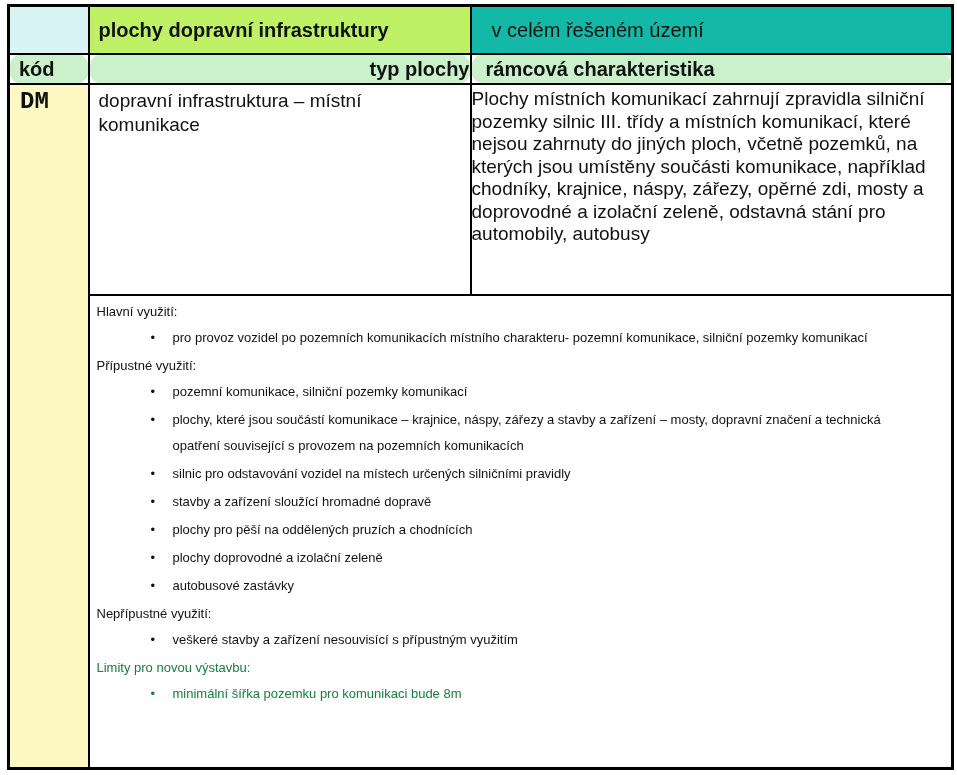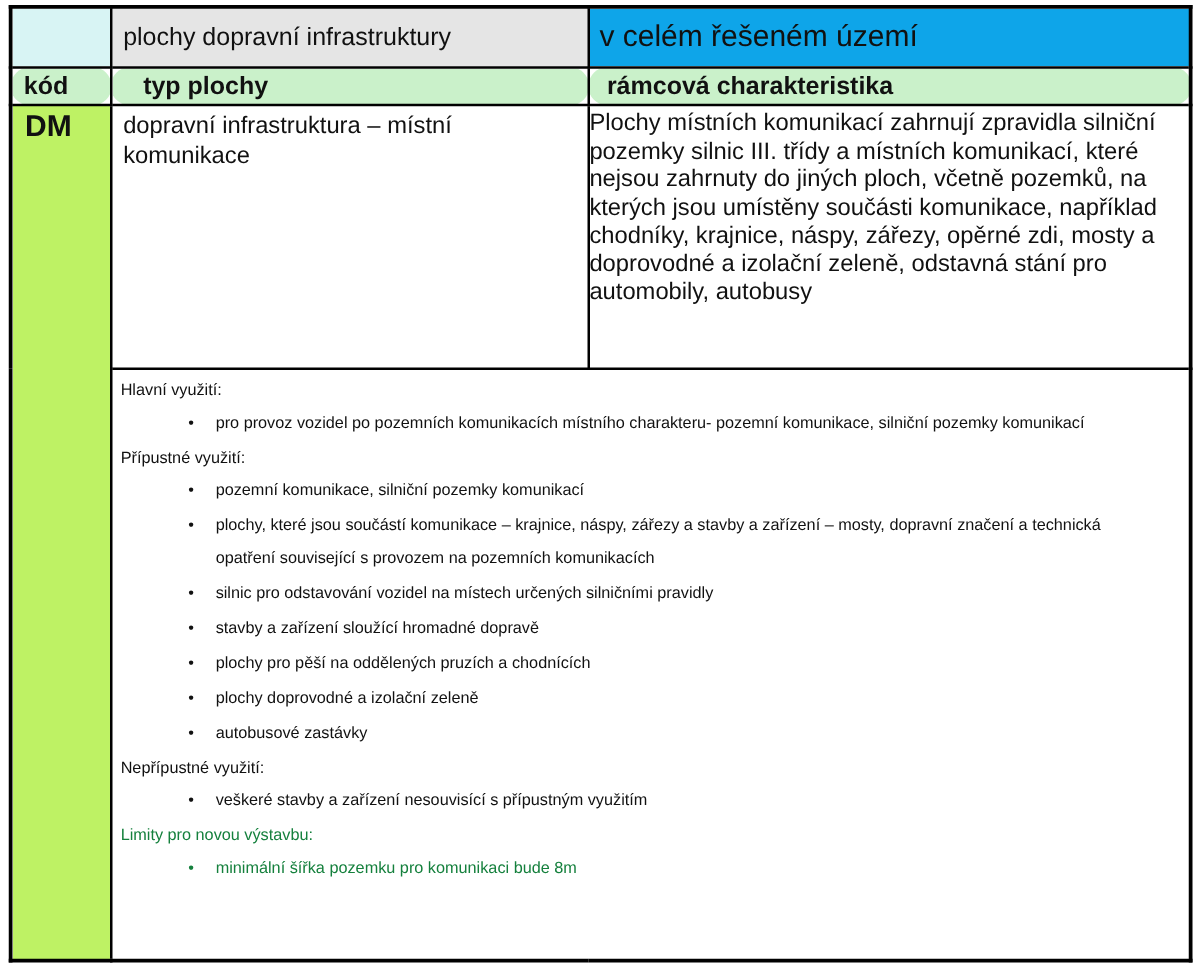--- a/index.html
+++ b/index.html
@@ -18,49 +18,50 @@
   td {
     border: 2px solid #000000;
     vertical-align: top;
     padding: 0;
     overflow: hidden;
   }
   
   .r1 td { height: 46px; vertical-align: middle; }
   .cell-corner { background: #d8f4f4; }
   .cell-category {
-    background: #e5e5e5;
-    font-weight: normal;
+    background: #bef264;
+    font-weight: bold;
     font-size: 20px;
     padding-left: 9px;
   }
   .cell-scope {
-    background: #0ea5e9;
-    font-size: 24px;
-    padding-left: 8px;
+    background: #14b8a6;
+    font-size: 20px;
+    padding-left: 20px;
   }
   
   .r2 td {
     height: 28px;
     background: #caf1ca;
     font-weight: bold;
     font-size: 20px;
     vertical-align: middle;
     border-radius: 14px;
   }
   .cell-code-header { padding-left: 9px; }
-  .cell-type-header { padding-left: 25px; }
+  .cell-type-header { padding-left: 11px; text-align: right; }
   .cell-char-header { padding-left: 14px; }
   
   .r3 td { height: 205px; }
   .cell-zone-code {
     font-weight: bold;
     font-size: 24px;
     padding: 3px 0 0 10px;
-    background: #bef264;
+    background: #fef9c3;
+    font-family: Liberation Mono, monospace;
   }
   .cell-zone-type {
     font-size: 19px;
     line-height: 24px;
     padding: 4px 24px 0 9px;
   }
   .cell-zone-char {
     font-size: 19px;
     line-height: 22.5px;
     padding: 3px 6px 0 0;

